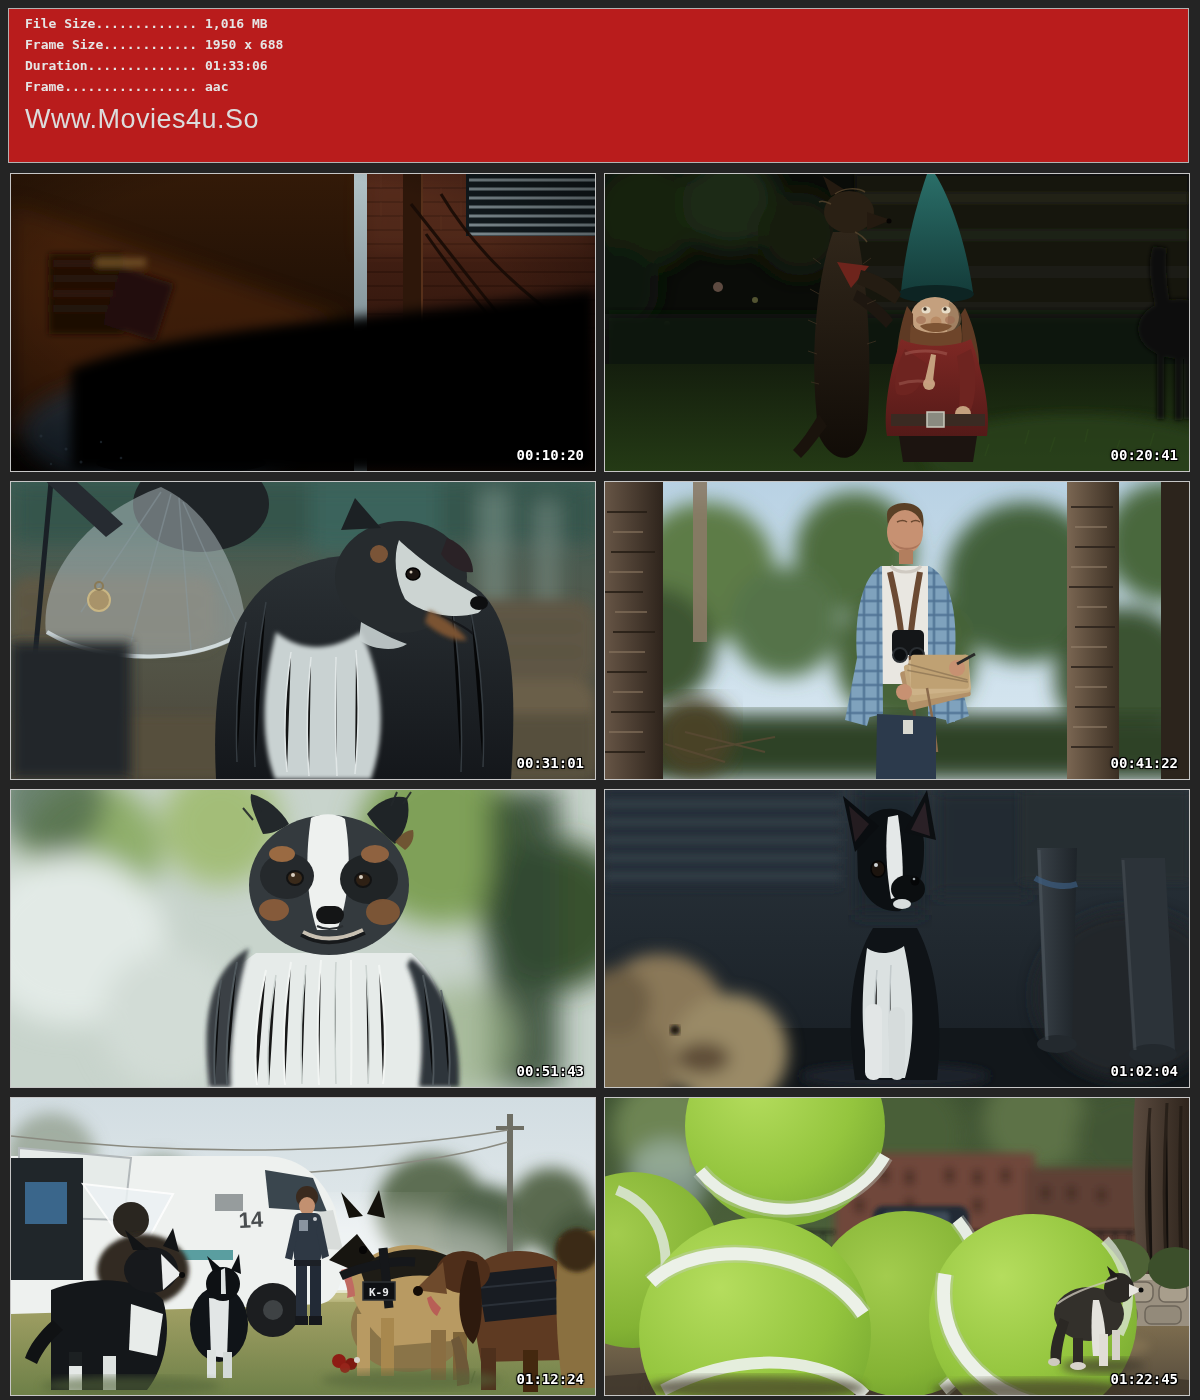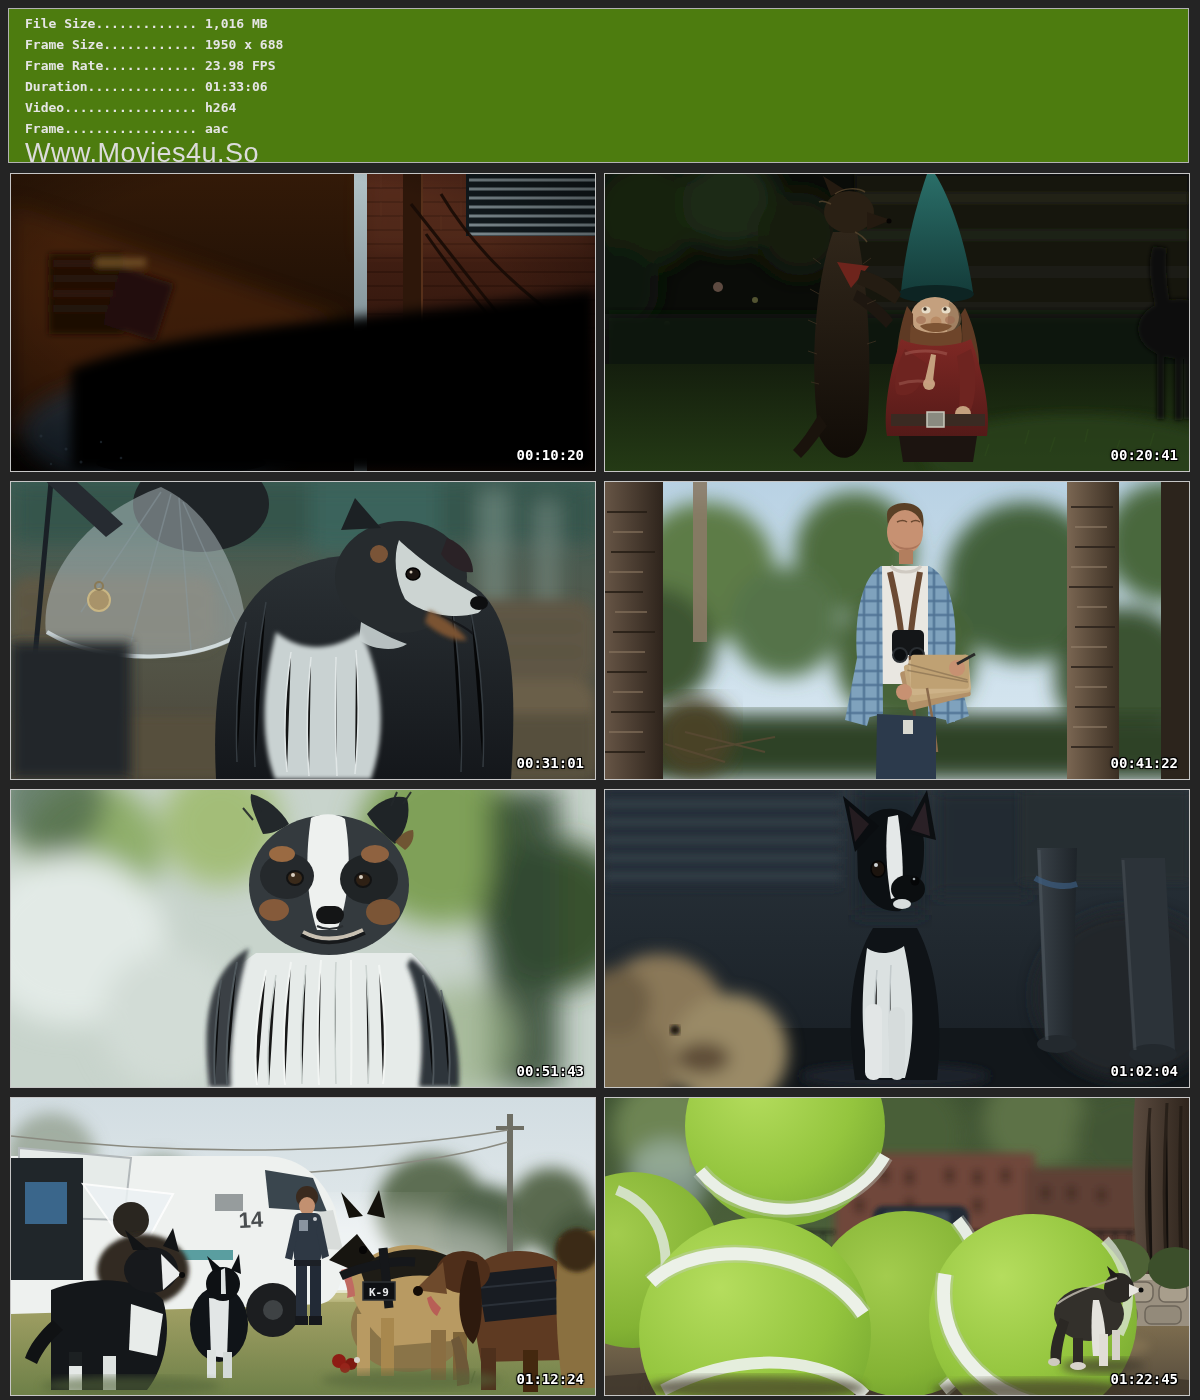--- a/index.html
+++ b/index.html
@@ -1,42 +1,40 @@
 <!DOCTYPE html>
 <html><head>
 <meta charset="utf-8">
 <style>
   html,body{margin:0;padding:0;background:#242424;}
   body{width:1200px;height:1400px;position:relative;overflow:hidden;
        font-family:"DejaVu Sans Mono",monospace;}
   .info-box{position:absolute;left:8px;top:8px;width:1181px;height:155px;
-    box-sizing:border-box;border:1px solid #b2b2b2;background:#4d7c0f;
+    box-sizing:border-box;border:1px solid #b2b2b2;background:#b91c1c;
     padding:4px 0 0 16px;}
   .info-line{font:bold 13px "DejaVu Sans Mono",monospace;color:#e5e5e5;
     line-height:21px;white-space:pre;letter-spacing:0;}
   .watermark{font:400 27px "Liberation Sans",sans-serif;color:#dcdcdc;
-    line-height:28px;margin-top:0px;letter-spacing:0.5px;}
+    line-height:28px;margin-top:8px;letter-spacing:0.5px;}
   .grid{position:absolute;left:10px;top:173px;width:1180px;
     display:grid;grid-template-columns:1fr 1fr;column-gap:8px;row-gap:9px;}
   .thumb{position:relative;height:297px;border:1px solid #c6c6c6;
     background:#ef4444;overflow:hidden;margin:0;cursor:pointer;}
   .thumb svg{display:block;width:100%;height:100%;}
   .ts{position:absolute;right:11px;bottom:8px;
     font:bold 14px "DejaVu Sans Mono",monospace;color:#ffffff;
     text-shadow:-1px -1px 0 #000,1px -1px 0 #000,-1px 1px 0 #000,1px 1px 0 #000,0 0 3px #000;}
 </style>
 </head>
 <body>
 
 <div class="info-box">
   <div class="info-line">File Size............. 1,016 MB</div>
   <div class="info-line">Frame Size............ 1950 x 688</div>
-  <div class="info-line">Frame Rate............ 23.98 FPS</div>
   <div class="info-line">Duration.............. 01:33:06</div>
-  <div class="info-line">Video................. h264</div>
   <div class="info-line">Frame................. aac</div>
   <div class="watermark">Www.Movies4u.So</div>
 </div>
 
 <div class="grid">
 
   <figure class="thumb" aria-label="dark night garage with dog silhouette and brick wall">
     <svg viewBox="0 0 584 297" preserveAspectRatio="none">
       <defs>
         <linearGradient id="s1w" x1="0" y1="0" x2="0" y2="1">

